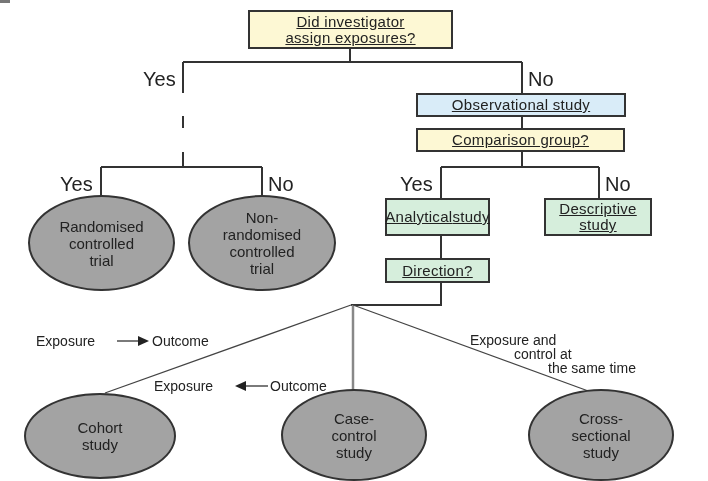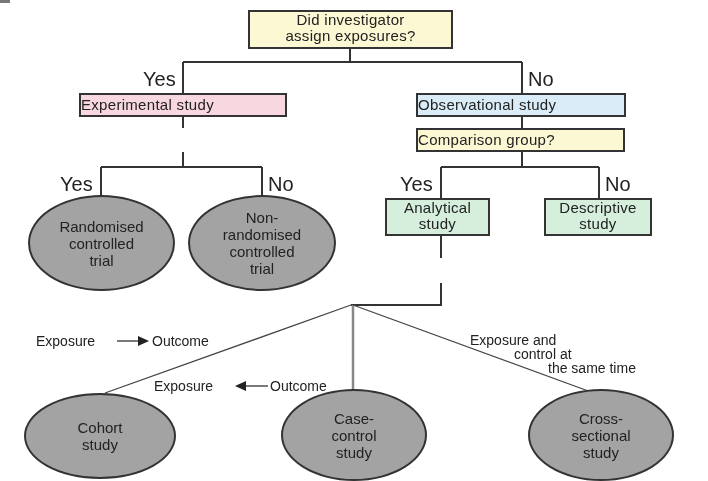--- a/index.html
+++ b/index.html
@@ -1,18 +1,18 @@
 <!DOCTYPE html>
 <html><head>
 <meta charset="utf-8">
 <style>
   html, body { margin: 0; padding: 0; background: #ffffff; }
   #stage { position: relative; width: 708px; height: 481px; overflow: hidden; background: #ffffff; font-family: "Liberation Sans", sans-serif; color: #222; }
   svg { position: absolute; left: 0; top: 0; }
-  .box { position: absolute; box-sizing: border-box; border: 2px solid #333; display: flex; align-items: center; text-align: center; font-size: 15px; line-height: 16px; color: #222; letter-spacing: 0.3px; }
+  .box { position: absolute; box-sizing: border-box; border: 2px solid #333; display: flex; align-items: center; justify-content: center; text-align: center; font-size: 15px; line-height: 16px; color: #222; letter-spacing: 0.3px; text-decoration: underline; }
   .q { background: #fdf8d4; }
   .pink { background: #f8d7e0; }
   .blue { background: #d9ecf8; }
   .green { background: #d6eedc; }
   .ell { position: absolute; box-sizing: border-box; border: 2px solid #333; border-radius: 50%; background: #a3a3a3; display: flex; align-items: center; justify-content: center; text-align: center; font-size: 15px; line-height: 17px; color: #222; white-space: pre-line; }
   .lbl { position: absolute; font-size: 20px; color: #222; white-space: nowrap; }
   .small { position: absolute; font-size: 14px; color: #222; white-space: nowrap; line-height: 14px; }
   .corner { position: absolute; left: 0; top: 0; width: 10px; height: 3px; background: #777; }
 </style>
 </head>
@@ -54,47 +54,47 @@
   </svg>
 
   <div class="box q" style="left:248px;top:10px;width:205px;height:39px;flex-direction:column;">
     <span>Did investigator</span>
     <span>assign exposures?</span>
   </div>
 
   <span class="lbl" style="left:143px;top:68px;">Yes</span>
   <span class="lbl" style="left:528px;top:68px;">No</span>
 
-  <div class="box pink" style="left:79px;top:93px;width:208px;height:24px;">Experimental study</div>
 
   <span class="lbl" style="left:60px;top:173px;">Yes</span>
   <span class="lbl" style="left:268px;top:173px;">No</span>
 
   <div class="ell" style="left:28px;top:195px;width:147px;height:96px;">Randomised
 controlled
 trial</div>
   <div class="ell" style="left:188px;top:195px;width:148px;height:96px;">Non-
 randomised
 controlled
 trial</div>
 
   <div class="box q" style="left:416px;top:128px;width:209px;height:24px;">Comparison group?</div>
   <div class="box blue" style="left:416px;top:93px;width:210px;height:24px;">Observational study</div>
 
   <span class="lbl" style="left:400px;top:173px;">Yes</span>
   <span class="lbl" style="left:605px;top:173px;">No</span>
 
-  <div class="box green" style="left:385px;top:198px;width:105px;height:38px;flex-direction:column;">
+  <div class="box green" style="left:385px;top:198px;width:105px;height:38px;flex-direction:row;">
     <span>Analytical</span>
     <span>study</span>
   </div>
   <div class="box green" style="left:544px;top:198px;width:108px;height:38px;flex-direction:column;">
     <span>Descriptive</span>
     <span>study</span>
   </div>
+  <div class="box green" style="left:385px;top:258px;width:105px;height:25px;">Direction?</div>
 
   <span class="small" style="left:36px;top:334px;">Exposure</span>
   <span class="small" style="left:152px;top:334px;">Outcome</span>
 
   <span class="small" style="left:154px;top:379px;">Exposure</span>
   <span class="small" style="left:270px;top:379px;">Outcome</span>
 
   <span class="small" style="left:470px;top:333px;">Exposure and</span>
   <span class="small" style="left:514px;top:347px;">control at</span>
   <span class="small" style="left:548px;top:361px;">the same time</span>

